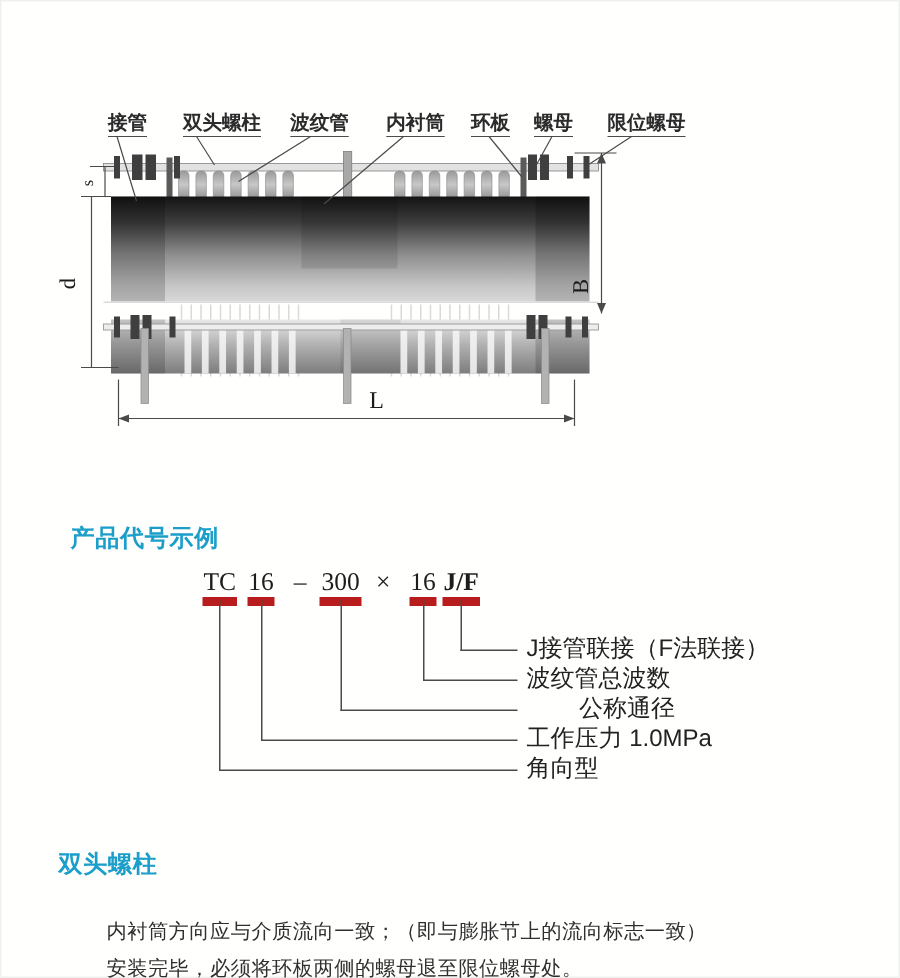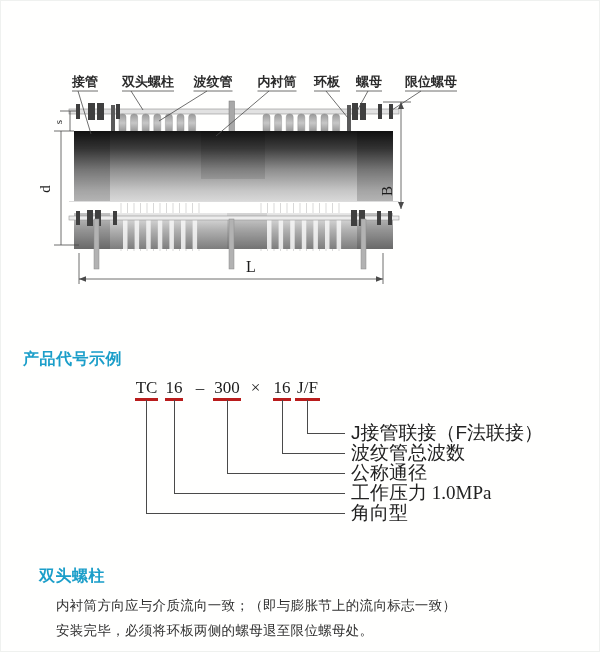--- a/index.html
+++ b/index.html
@@ -12,49 +12,49 @@
   .page{
     position:absolute;left:0;top:0;width:598px;height:650px;
     border:1px solid #eff1ef;background:#fffffe;
   }
   .sec-title{
     position:absolute;margin:0;
     font-size:16px;font-weight:700;color:#1b9ec9;
     letter-spacing:0.5px;white-space:nowrap;
   }
   #title-intro{left:38px;top:8px;}
-  #title-code{left:22px;top:348px;}
+  #title-code{left:46px;top:348px;}
   #title-install{left:38px;top:565px;}
 
   
   #structure-svg{position:absolute;left:30px;top:60px;}
   .part-label{font-size:13px;font-weight:700;fill:#2b2b2b;}
   .dim-label{font-family:"Liberation Serif","DejaVu Serif",serif;fill:#1c1c1c;}
   .thin{stroke:#4a4a4a;stroke-width:0.8;fill:none;}
   .ghost{stroke:#d9d9d9;stroke-width:1;}
 
   
   .code-area{position:absolute;left:0;top:0;width:600px;height:652px;pointer-events:none;}
   .tok{
     position:absolute;top:377px;height:20px;
     font-family:"Liberation Serif","DejaVu Serif",serif;
     font-size:17px;color:#1d1d1d;text-align:center;line-height:20px;
     white-space:nowrap;
   }
-  .tok.u{border-bottom:3px solid #b91c1c;}
+  .tok.u{border-bottom:6px solid #b91c1c;}
   .vline{position:absolute;width:1px;background:#4a4a4a;}
   .hline{position:absolute;height:1px;background:#4a4a4a;}
   .callout{
     position:absolute;left:350px;height:16px;line-height:16px;
-    font-size:19px;color:#222;white-space:nowrap;
+    font-size:16px;color:#222;white-space:nowrap;
   }
 
   
   .install-line{
-    position:absolute;left:55px;margin:0;
+    position:absolute;left:55px;margin:15px;
     font-size:13.5px;color:#2f2f2f;letter-spacing:0.3px;white-space:nowrap;
   }
   #install-1{top:596px;}
   #install-2{top:621px;}
 </style>
 </head>
 <body>
 
 <div class="page">
 
@@ -243,38 +243,38 @@
 
   <h2 class="sec-title" id="title-code">产品代号示例</h2>
 
   <div class="code-area">
     <span class="tok u" style="left:134px;width:23px;">TC</span>
     <span class="tok u" style="left:164px;width:18px;">16</span>
     <span class="tok" style="left:193px;width:12px;">–</span>
     <span class="tok u" style="left:212px;width:28px;">300</span>
     <span class="tok" style="left:248px;width:13px;">×</span>
     <span class="tok u" style="left:272px;width:18px;">16</span>
-    <span class="tok u" style="left:294px;width:25px;">J/F</span>
+    <span class="tok u" style="left:294px;width:25px;font-weight:bold;">J/F</span>
 
     <div class="vline" style="left:145px;top:399px;height:114px;"></div>
     <div class="vline" style="left:173px;top:399px;height:94px;"></div>
     <div class="vline" style="left:226px;top:399px;height:74px;"></div>
     <div class="vline" style="left:281px;top:399px;height:54px;"></div>
     <div class="vline" style="left:306px;top:399px;height:34px;"></div>
 
     <div class="hline" style="left:306px;top:432px;width:38px;"></div>
     <div class="hline" style="left:281px;top:452px;width:63px;"></div>
     <div class="hline" style="left:226px;top:472px;width:118px;"></div>
     <div class="hline" style="left:173px;top:492px;width:171px;"></div>
     <div class="hline" style="left:145px;top:512px;width:199px;"></div>
 
     <div class="callout" style="top:424px;">J接管联接（F法联接）</div>
     <div class="callout" style="top:444px;text-align:right;">波纹管总波数</div>
-    <div class="callout" style="top:464px;">公称通径</div>
-    <div class="callout" style="top:484px;font-family:Liberation Serif, serif;">工作压力 1.0MPa</div>
+    <div class="callout" style="top:464px;margin-left:35px;">公称通径</div>
+    <div class="callout" style="top:484px;">工作压力 1.0MPa</div>
     <div class="callout" style="top:504px;">角向型</div>
   </div>
 
   <h2 class="sec-title" id="title-install">双头螺柱</h2>
   <p class="install-line" id="install-1">内衬筒方向应与介质流向一致；（即与膨胀节上的流向标志一致）</p>
   <p class="install-line" id="install-2">安装完毕，必须将环板两侧的螺母退至限位螺母处。</p>
 
 </div>
 
 </body></html>

